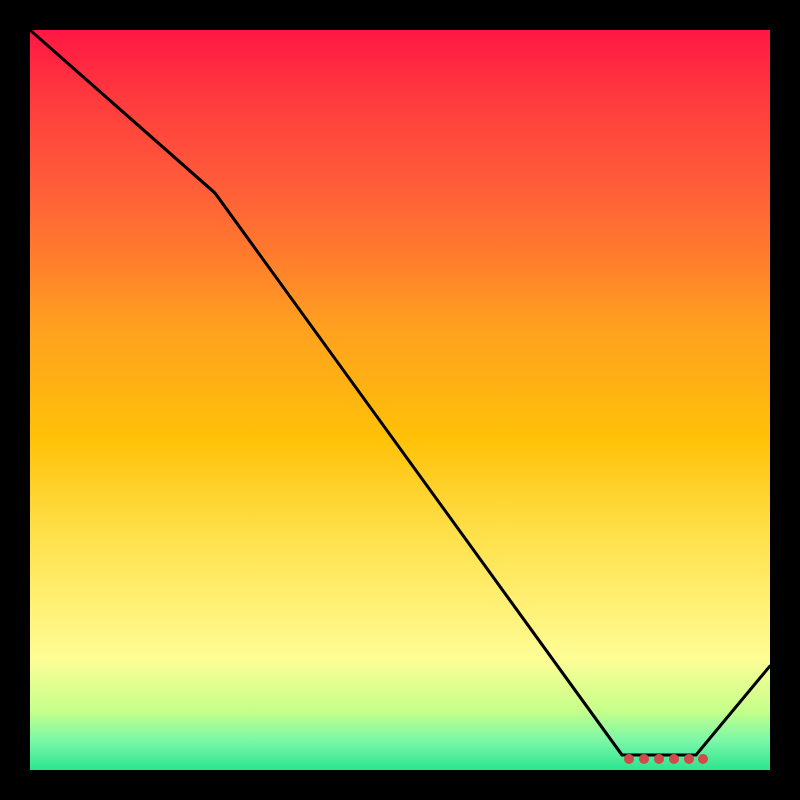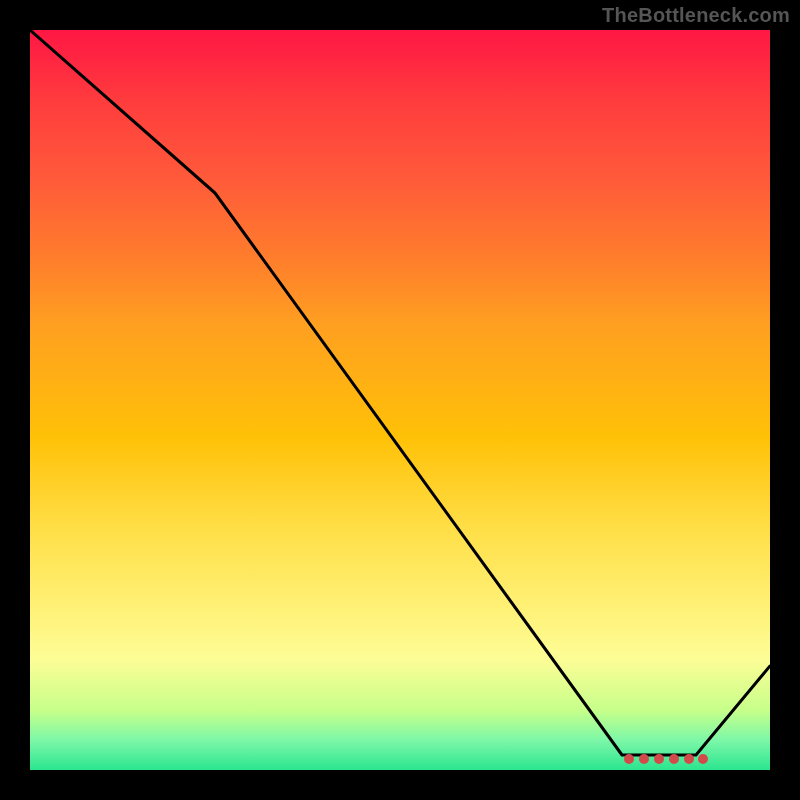--- a/index.html
+++ b/index.html
@@ -53,21 +53,20 @@
     left: 0;
     top: 0;
     width: 740px;
     height: 740px;
   }
 </style>
 </head>
 <body>
 
 <div class="frame">
-  <div class="watermark">TheBottleneck.com</div>
 
   <div class="plot-area">
     <svg class="curve-svg" viewBox="0 0 740 740">
 
       <path d="M 0 0
                L 185 163
                L 592 725
                L 666 725
                L 740 636" fill="none" stroke="#000" stroke-width="3" stroke-linejoin="round" stroke-linecap="round"></path>
 

